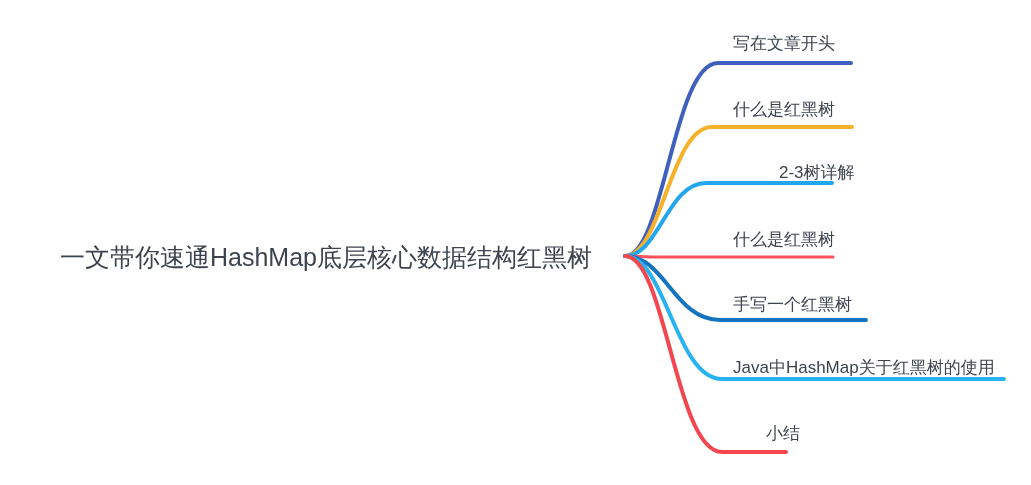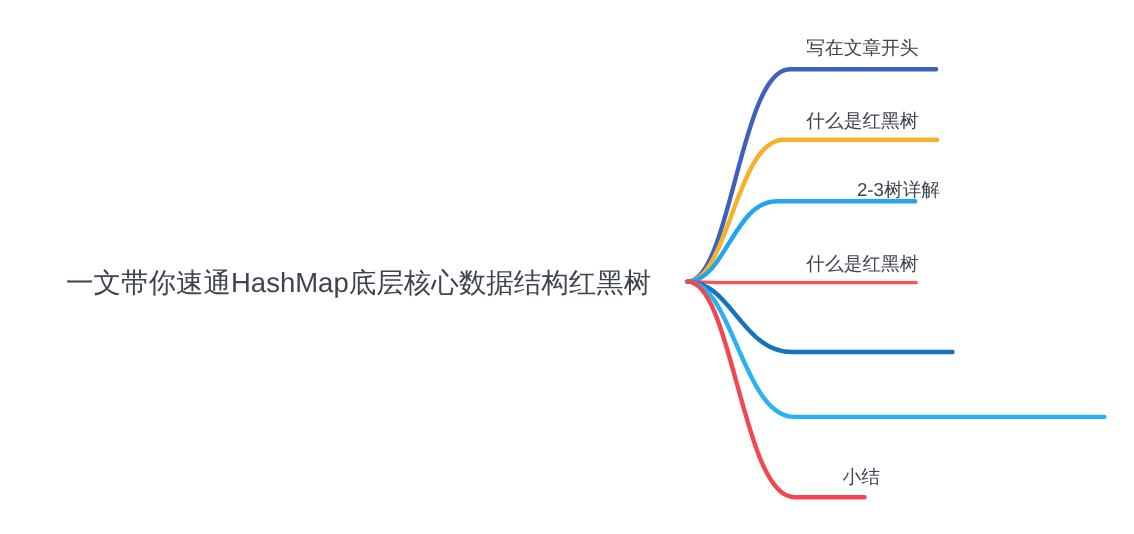--- a/index.html
+++ b/index.html
@@ -57,15 +57,17 @@
       <path d="M 625 256 C 665.74 256, 675.44 379, 722 379 L 1004 379" fill="none" stroke="#29b2f2" stroke-width="4" stroke-linecap="round" stroke-linejoin="round"></path>
       <path d="M 625 256 C 665.74 256, 675.44 452, 722 452 L 786 452" fill="none" stroke="#f4464f" stroke-width="4" stroke-linecap="round" stroke-linejoin="round"></path>
     </svg>
 
   <div id="root-title" style="top: 240px;">一文带你速通HashMap底层核心数据结构红黑树</div>
 
   <div class="branch-label" style="left: 733px; top: 99px;">什么是红黑树</div>
   <div class="branch-label" style="left: 733px; top: 33px;">写在文章开头</div>
   <div class="branch-label" style="left: 763px; top: 162px; margin-left: 16px;">2-3树详解</div>
   <div class="branch-label" style="left: 733px; top: 229px;">什么是红黑树</div>
+  <div class="branch-label" style="left: 733px; top: 294px;">手写一个红黑树</div>
+  <div class="branch-label" style="left: 733px; top: 357px;">Java中HashMap关于红黑树的使用</div>
   <div class="branch-label" style="left: 766px; top: 423px;">小结</div>
 
 </div>
 
 </body></html>

